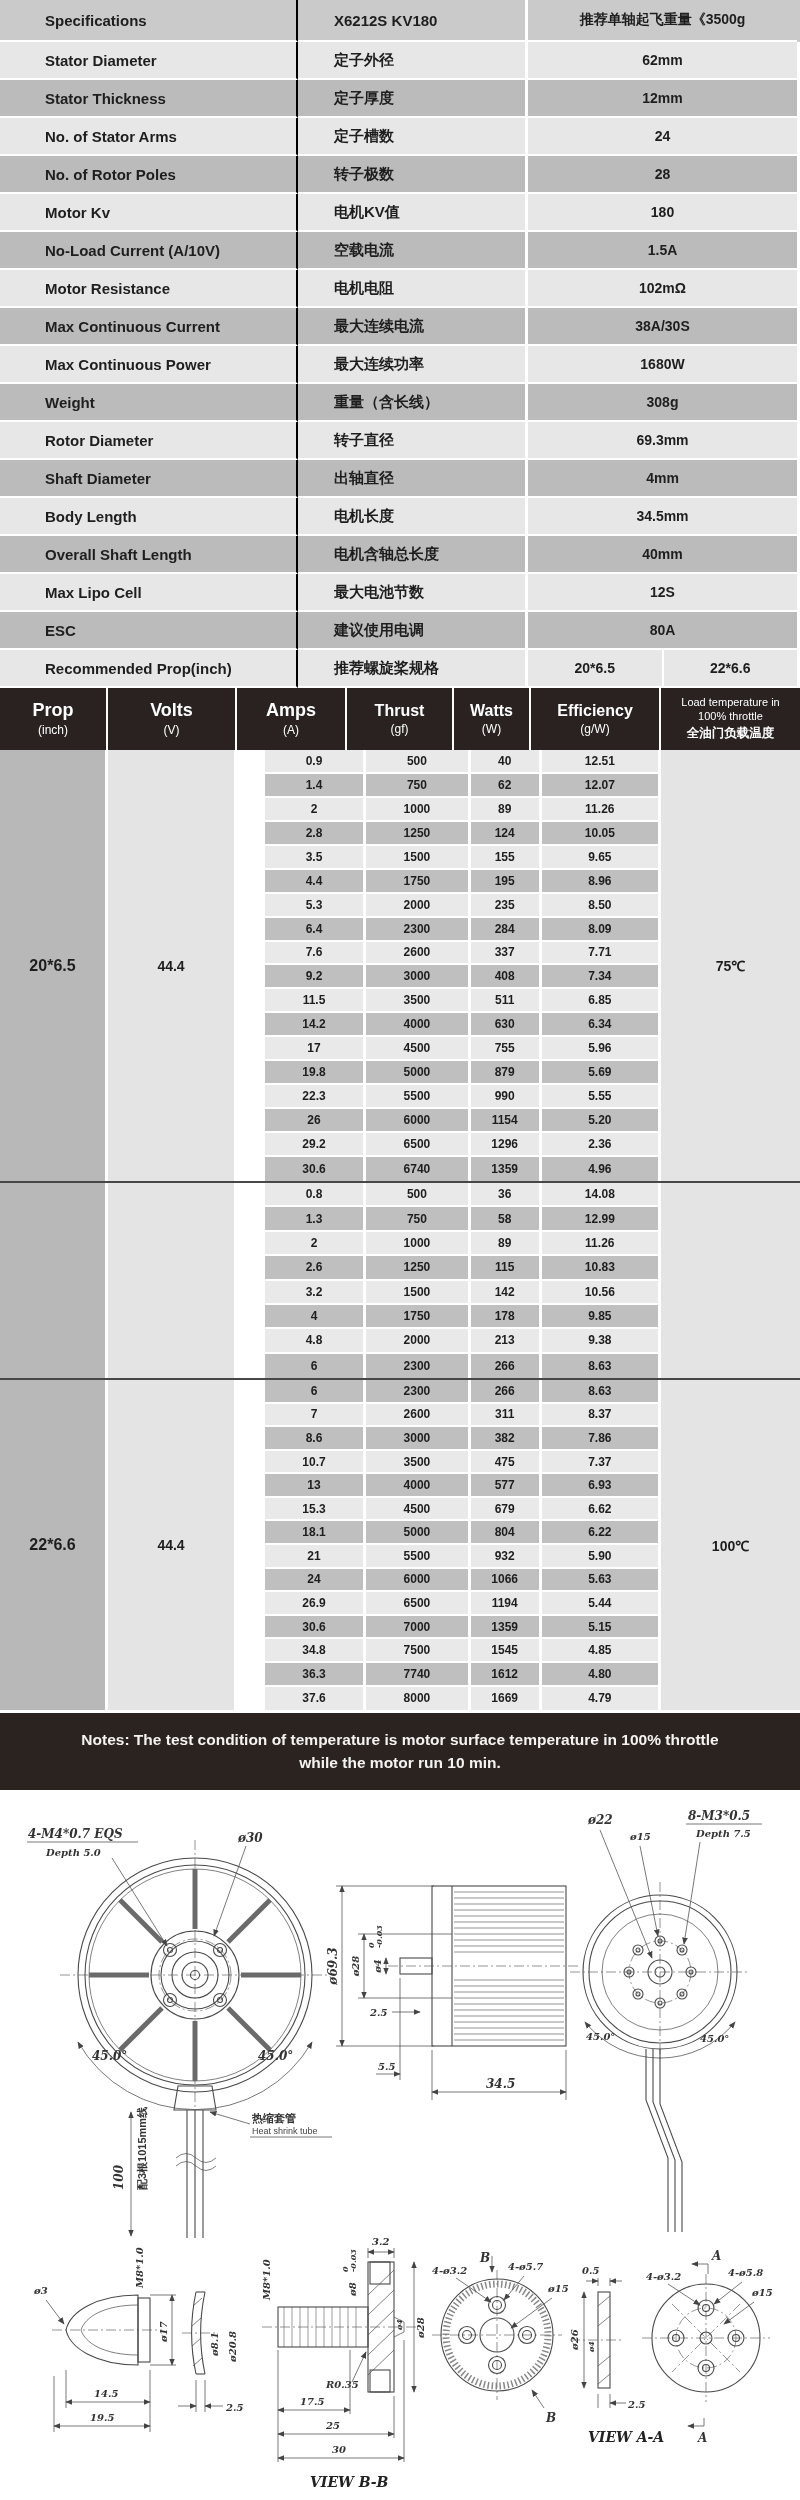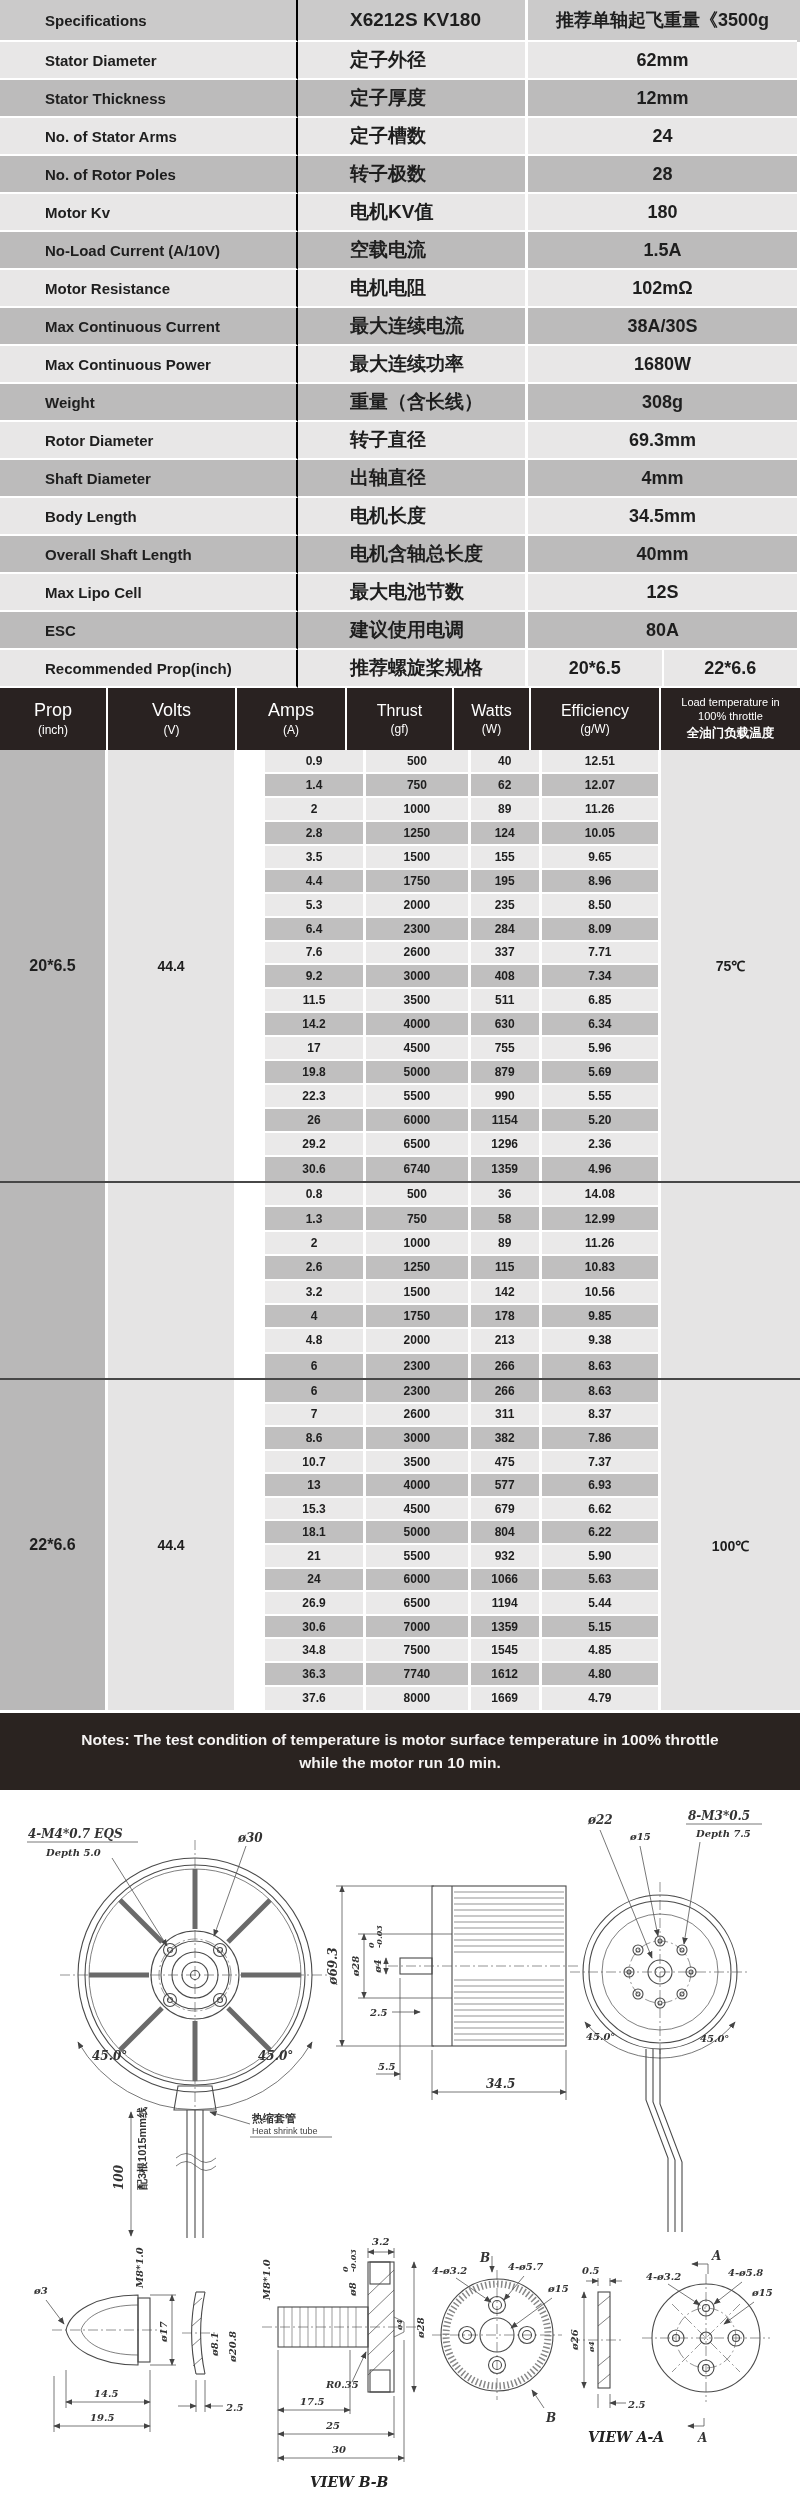--- a/index.html
+++ b/index.html
@@ -6,30 +6,30 @@
   body{width:800px;height:2500px;position:relative;font-family:"Liberation Sans",sans-serif;color:#1e1e1e;}
   
   #spec{width:800px;}
   .srow{display:flex;height:38px;}
   .srow.shead{height:42px;background:#cbcaca;}
   .srow.light .scell{background:#e8e7e7;}
   .srow.dark .scell{background:#bcbbbb;}
   .srow.shead .scell{background:#cbcaca;font-weight:bold;}
   .scell{box-sizing:border-box;border-bottom:2px solid #fff;display:flex;align-items:center;font-weight:700;}
   .c1{width:298px;border-right:2px solid #000000;padding-left:45px;font-size:15px;}
-  .c2{width:230px;border-right:3px solid #fff;padding-left:52px;font-size:19px;}
-  .c3{width:269px;justify-content:center;font-size:18px;}
+  .c2{width:230px;border-right:3px solid #fff;padding-left:36px;font-size:15px;}
+  .c3{width:269px;justify-content:center;font-size:14px;}
   .c3.split{padding:0;}
   .half{flex:1;display:flex;align-items:center;justify-content:center;height:100%;}
   .half.first{border-right:2px solid #fff;}
   
   #perf-head{display:flex;height:62px;background:#292221;}
   .phcell{box-sizing:border-box;border-right:2px solid #fff;display:flex;flex-direction:column;align-items:center;justify-content:center;color:#fff;text-align:center;}
   .phcell:last-child{border-right:none;}
-  .phmain{font-size:18px;font-weight:normal;line-height:1.1;}
+  .phmain{font-size:18px;font-weight:bold;line-height:1.1;}
   .phsub{font-size:12px;margin-top:2px;}
   .phtemp-en{font-size:11px;line-height:1.2;padding:0 10px;}
   .phsub.cn{font-size:12.5px;font-weight:600;}
   
   #perf-body{width:800px;}
   .pdivider{height:2px;background:#474747;}
   .pblock{display:flex;}
   .pblock.b0{height:431px;}
   .pblock.b1{height:195px;}
   .pblock.b2{height:330px;}

